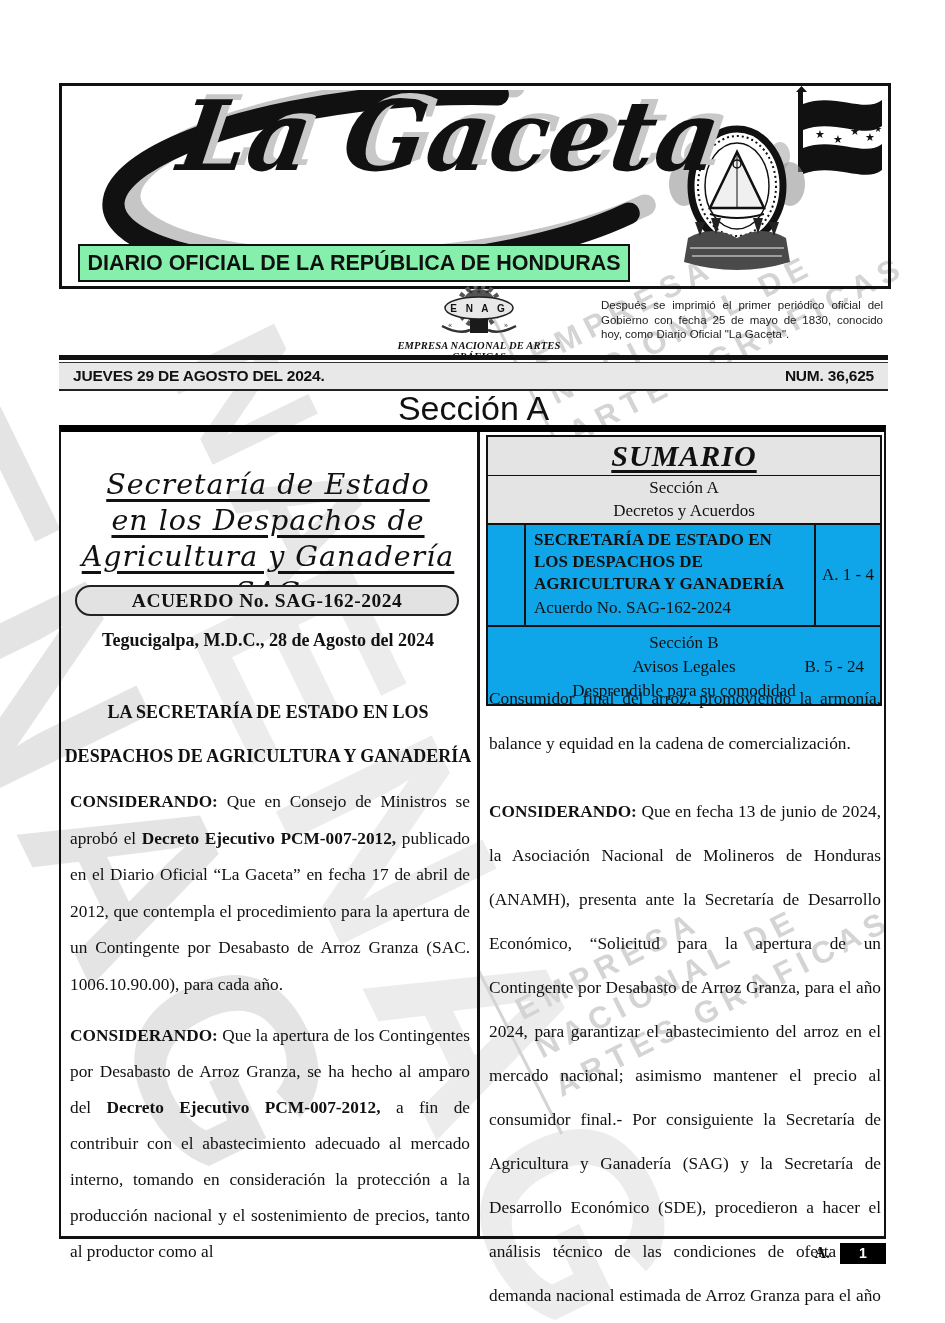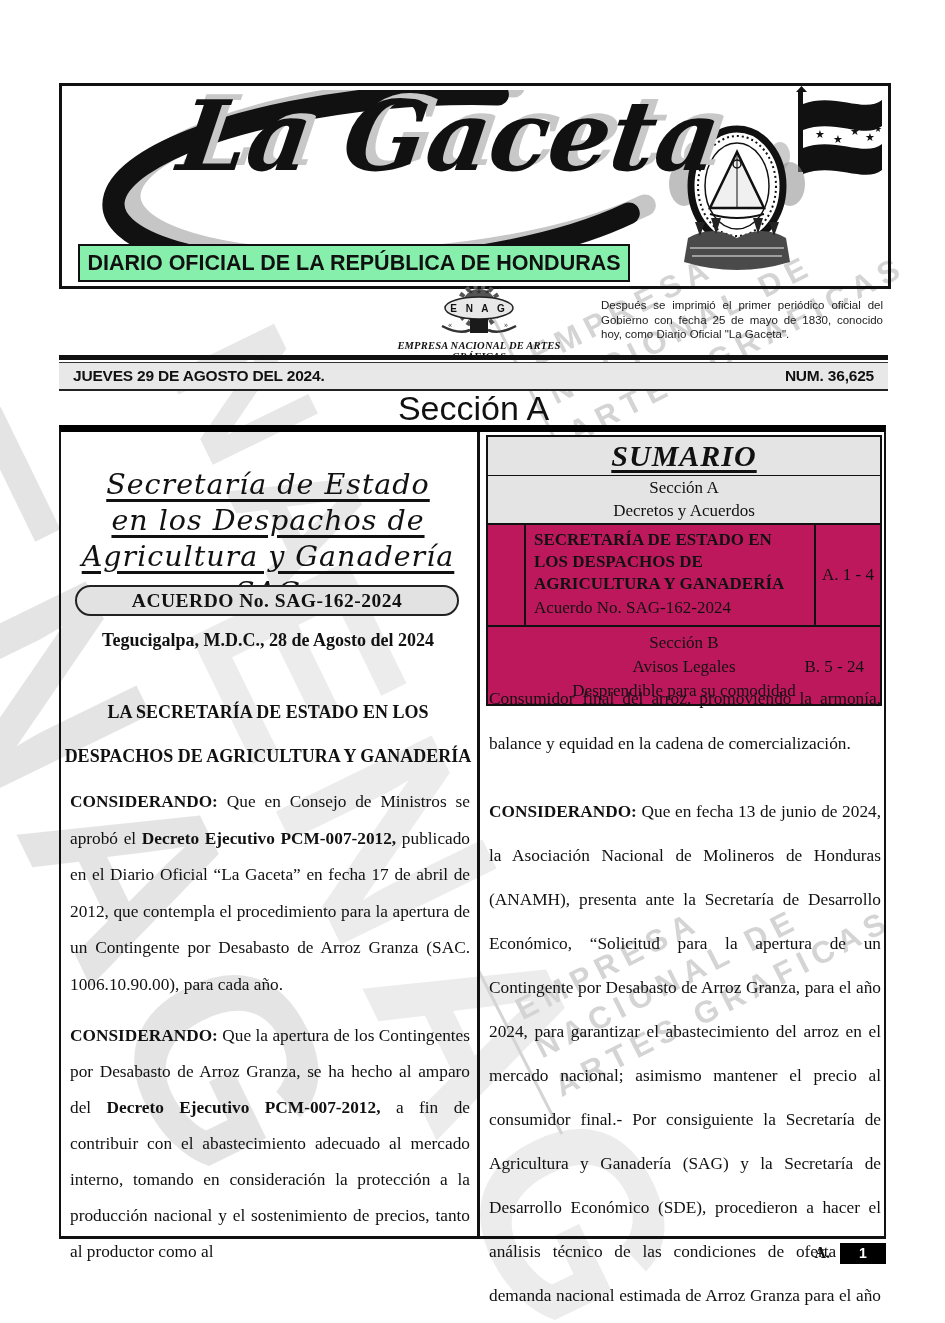--- a/index.html
+++ b/index.html
@@ -74,21 +74,21 @@
 
   .para { position:absolute; margin:0; font-size:17.3px; text-align:justify; }
   .para .lead { font-weight:bold; }
   .p1 { left:9px; top:352px; width:400px; line-height:36.5px; }
   .p2 { left:9px; top:586px; width:400px; line-height:36px; }
   .cont-para { left:428px; top:244px; width:392px; line-height:45px; }
   .p3 { left:428px; top:358px; width:392px; line-height:44px; }
 
   
   .sumario { position:absolute; left:425px; top:3px; width:396px; box-sizing:border-box;
-             border:2.5px solid #111; background:#be185d; }
+             border:2.5px solid #111; background:#0ea5e9; }
   .sum-title { height:38px; background:#e4e4e4; border-bottom:1.5px solid #111; text-align:center;
                font-weight:bold; font-style:italic; font-size:30px; line-height:38px; letter-spacing:1px; }
   .sum-title span { text-decoration:underline; text-decoration-thickness:3px; text-underline-offset:4px; }
   .sum-row  { background:#e4e4e4; text-align:center; font-size:17px; line-height:23px; }
   .sum-row2 { background:#e4e4e4; text-align:center; font-size:17px; line-height:24px; border-bottom:2.5px solid #111; }
   .sum-entry { display:flex; border-bottom:2.5px solid #111; min-height:92px; }
   .sum-gutter { width:36px; border-right:2px solid #111; }
   .sum-entry-text { flex:1; padding:4px 8px 6px 8px; }
   .sum-entry-title { font-weight:bold; font-size:17px; line-height:22px; }
   .sum-entry-sub { font-size:17px; line-height:22px; margin-top:2px; }

